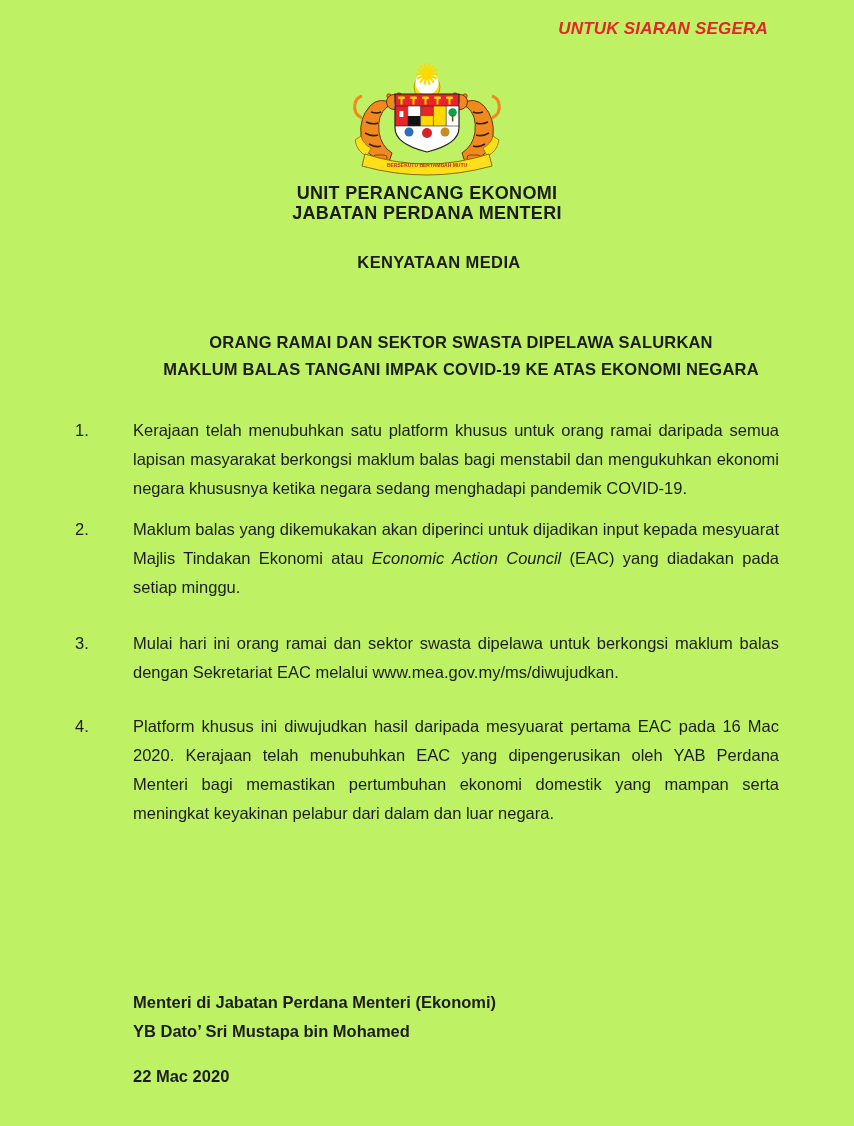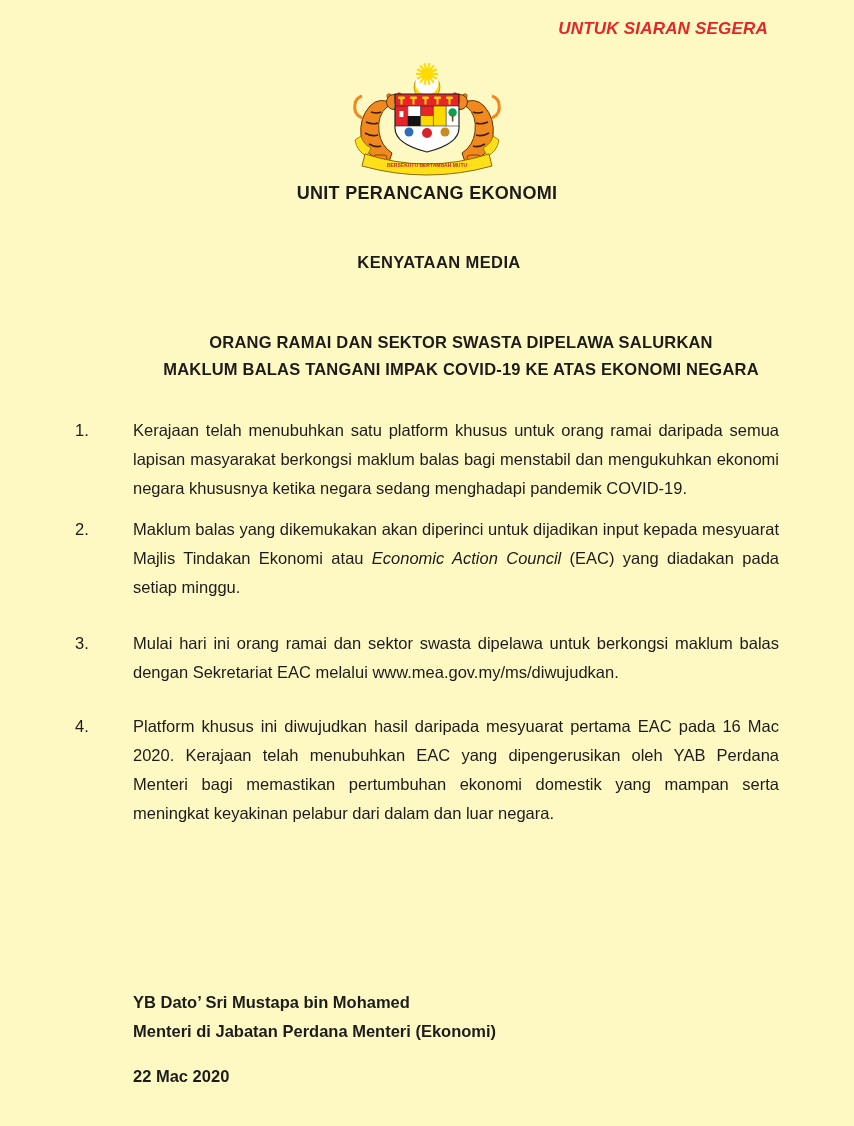--- a/index.html
+++ b/index.html
@@ -1,17 +1,17 @@
 <!DOCTYPE html>
 <html><head>
 <meta charset="utf-8">
 <style>
   html,body { margin:0; padding:0; background:#ffffff; }
   .page {
-    position:relative; width:854px; height:1126px; background:#fef9c3;
+    position:relative; width:854px; height:1126px; background:#bef264;
     font-family:"Liberation Sans","DejaVu Sans",sans-serif; color:#1c1c1c;
     overflow:hidden;
   }
   .release-tag {
     position:absolute; top:19px; right:86px;
     color:#E32628; font-weight:bold; font-style:italic;
     font-size:17px; letter-spacing:0.2px;
   }
   .letterhead { position:absolute; top:60px; left:0; width:100%; text-align:center; }
   .crest { display:block; margin:0 auto; }
@@ -116,20 +116,21 @@
       <g>
         <path d="M8,80 q2,12 12,16 l4,-8 q-8,-4 -10,-12 z" fill="#FFDF1A" stroke="#8a6d00" stroke-width="0.8"></path>
         <path d="M152,80 q-2,12 -12,16 l-4,-8 q8,-4 10,-12 z" fill="#FFDF1A" stroke="#8a6d00" stroke-width="0.8"></path>
         <path d="M18,94 q62,20 124,0 l3,12 q-65,18 -130,0 z" fill="#FFDF1A" stroke="#8a6d00" stroke-width="1"></path>
         <text x="80" y="107" font-size="5" text-anchor="middle" fill="#C42B1C" font-weight="bold">BERSEKUTU BERTAMBAH MUTU</text>
       </g>
     </svg>
 
     <div class="org">
       <div>UNIT PERANCANG EKONOMI</div>
+      <div>JABATAN PERDANA MENTERI</div>
     </div>
   </div>
 
   <div class="doc-heading">KENYATAAN MEDIA</div>
 
   <div class="doc-title">
     <div>ORANG RAMAI DAN SEKTOR SWASTA DIPELAWA SALURKAN</div>
     <div>MAKLUM BALAS TANGANI IMPAK COVID-19 KE ATAS EKONOMI NEGARA</div>
   </div>
 
@@ -151,18 +152,18 @@
     </div>
 
     <div class="para p4">
       <span class="num">4.</span>
       <span>Platform khusus ini diwujudkan hasil daripada mesyuarat pertama EAC pada 16 Mac 2020. Kerajaan telah menubuhkan EAC yang dipengerusikan oleh YAB Perdana Menteri bagi memastikan pertumbuhan ekonomi domestik yang mampan serta meningkat keyakinan pelabur dari dalam dan luar negara.</span>
     </div>
 
   </div>
 
   <div class="signature">
+    <div>Menteri di Jabatan Perdana Menteri (Ekonomi)</div>
     <div>YB Dato’ Sri Mustapa bin Mohamed</div>
-    <div>Menteri di Jabatan Perdana Menteri (Ekonomi)</div>
     <div class="sig-date">22 Mac 2020</div>
   </div>
 
 </div>
 
 </body></html>

